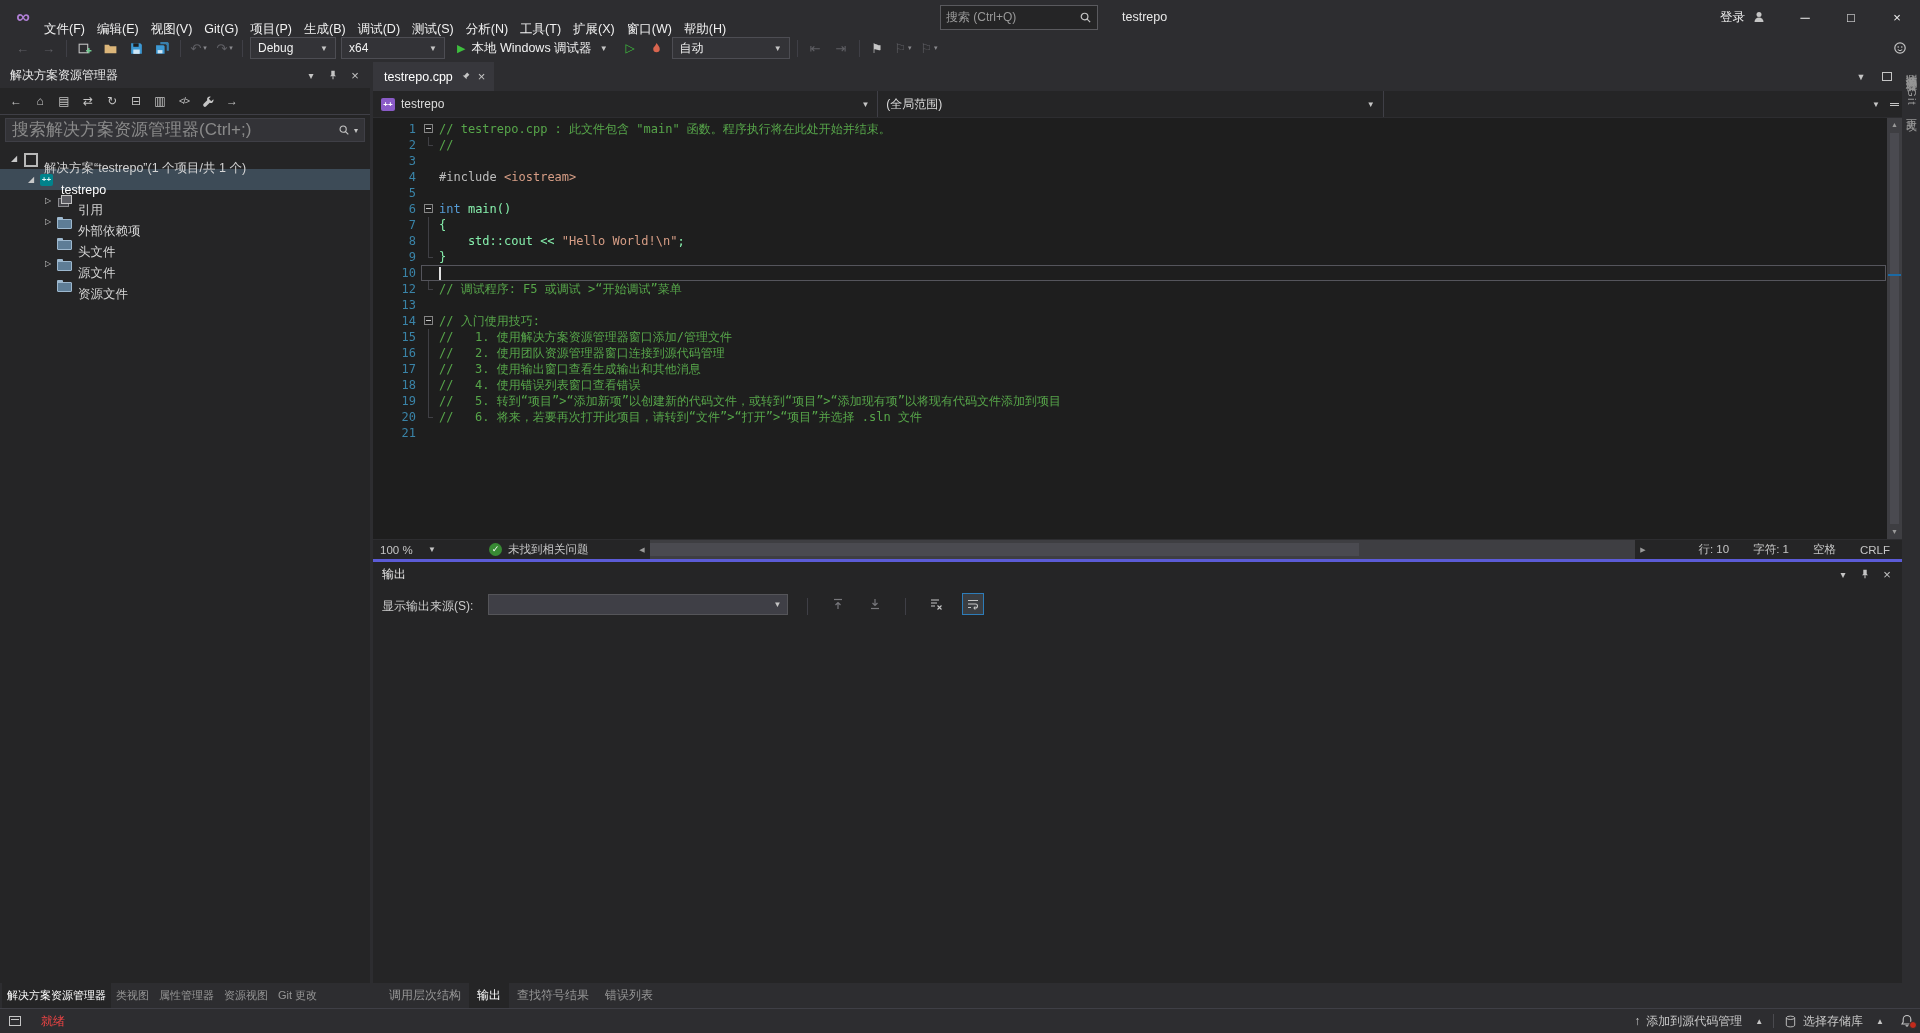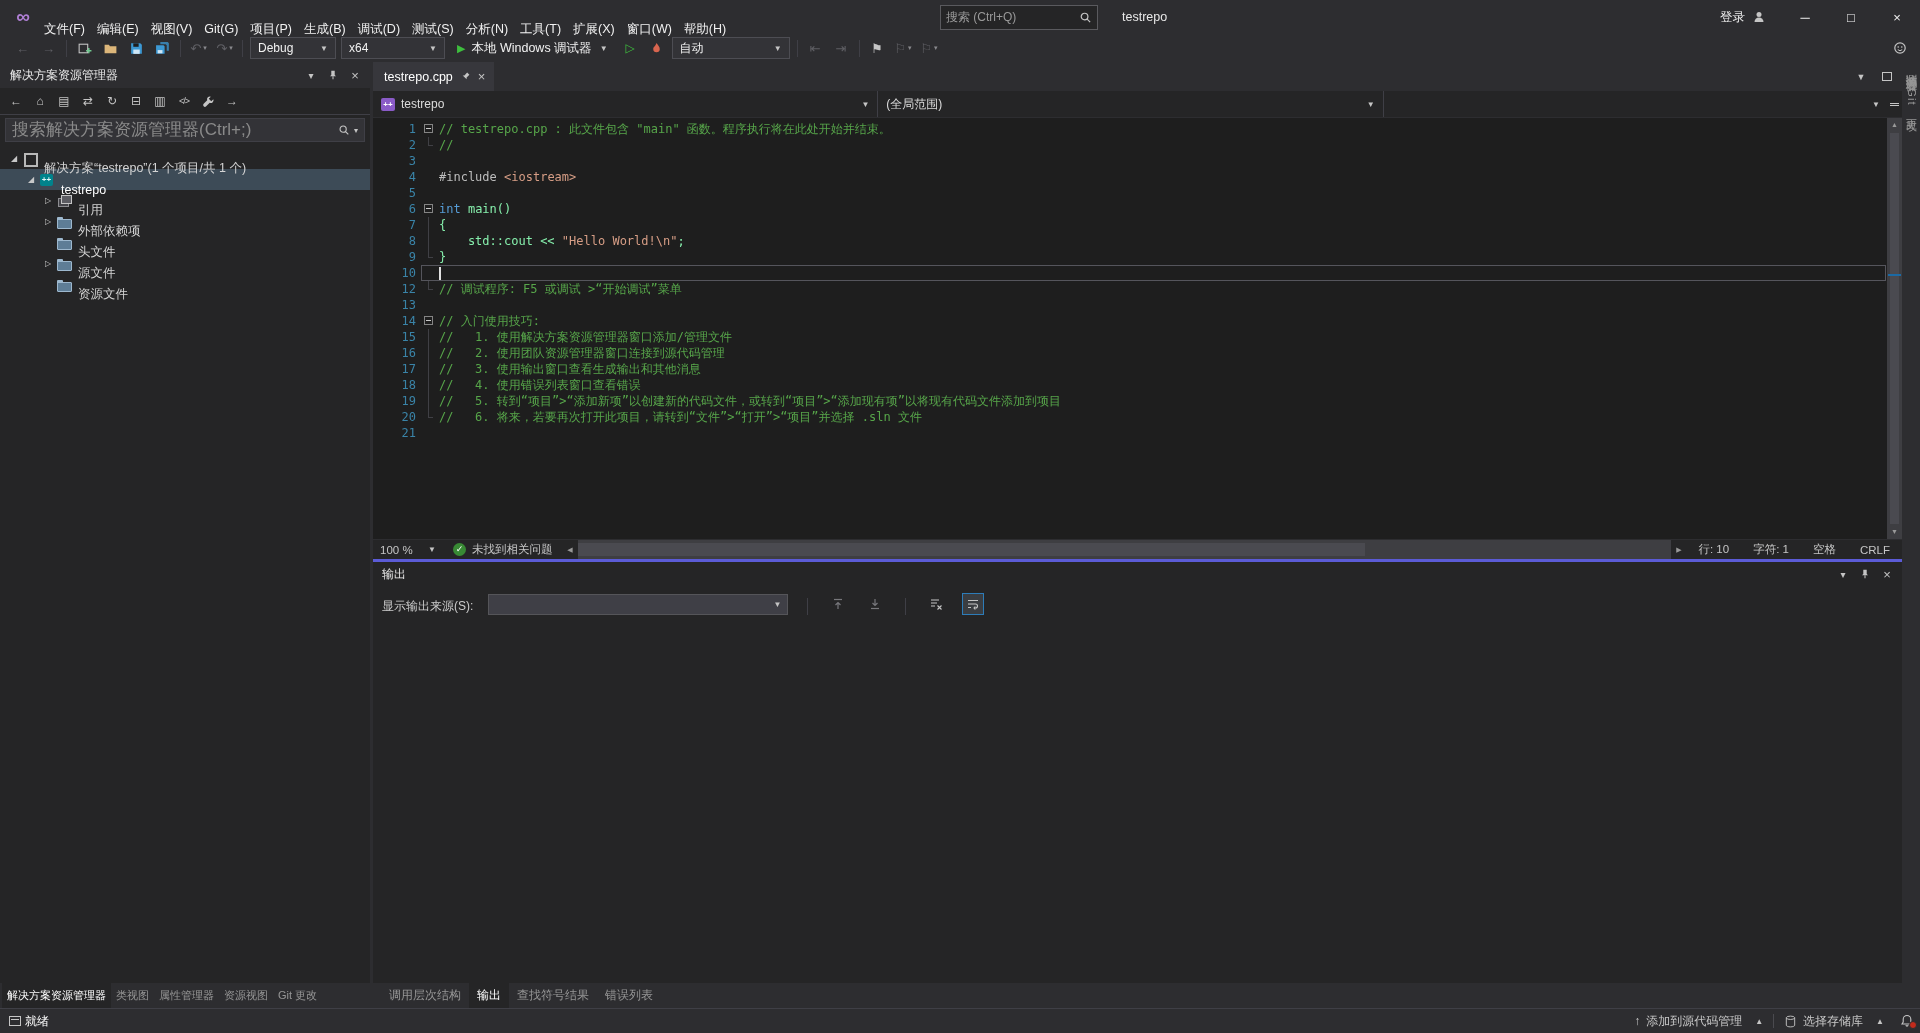--- a/index.html
+++ b/index.html
@@ -97,21 +97,21 @@
   .tk-com{color:#57A64A;}.tk-kw{color:#569CD6;}.tk-str{color:#D69D85;}.tk-pp{color:#BDBDBD;}.tk-pl{color:#86efac;}
   .code-line.current::after{content:"";position:absolute;left:48px;right:1px;top:0;bottom:0;border:1px solid #55555C;pointer-events:none;}
   .caret{display:inline-block;width:1.5px;height:13px;background:#E0E0E0;vertical-align:middle;}
   .v-scroll{width:15px;flex:0 0 15px;background:#3E3E42;position:relative;}
   .v-arrow{position:absolute;left:0;width:100%;text-align:center;font-size:7px;color:#999999;height:14px;line-height:14px;}
   .v-arrow.up{top:0;}.v-arrow.down{bottom:0;}
   .v-thumb{position:absolute;left:3px;right:3px;top:15px;bottom:15px;background:#4A4A50;}
   .caret-marker{position:absolute;left:1px;right:1px;top:156px;height:2px;background:#1B6AA5;}
 
   
-  .editor-status{height:20px;flex:0 0 20px;background:#252526;display:flex;align-items:center;border-top:1px solid #2D2D30;}
+  .editor-status{height:20px;flex:0 0 20px;background:#252526;display:flex;align-items:center;border-top:1px solid #2D2D30;gap:36px;}
   .zoom{width:70px;display:flex;align-items:center;padding:0 7px;font-size:11.5px;color:#C5C5C5;height:100%;}
   .health{display:flex;align-items:center;gap:6px;padding:0 10px;font-size:11.5px;color:#C5C5C5;white-space:nowrap;}
   .check{width:13px;height:13px;border-radius:50%;background:#388A34;color:#FFFFFF;font-size:9px;line-height:13px;text-align:center;}
   .hs{flex:1;height:100%;display:flex;align-items:center;background:#252526;}
   .hs-arrow{width:15px;text-align:center;font-size:7px;color:#999999;}
   .hs-track{flex:1;height:100%;position:relative;background:#3E3E42;}
   .hs-thumb{position:absolute;left:0;top:3px;bottom:3px;width:72%;background:#4A4A50;}
   .doc-status{display:flex;align-items:center;height:100%;font-size:11.5px;color:#C5C5C5;}
   .doc-status span{padding:0 12px;white-space:nowrap;}
 
@@ -128,21 +128,21 @@
 
   .bottom-tabs{height:25px;flex:0 0 25px;display:flex;align-items:center;background:#2D2D30;padding-left:8px;}
   .bottom-tabs .tool-tab{font-size:12px;padding:0 8px;}
 
   
   .right-strip{width:18px;flex:0 0 18px;background:#2D2D30;display:flex;flex-direction:column;align-items:center;padding-top:3px;gap:16px;}
   .v-tab{writing-mode:vertical-rl;font-size:11.5px;color:#969696;letter-spacing:1px;white-space:nowrap;}
 
   
   .statusbar{height:25px;flex:0 0 25px;background:#2D2D30;border-top:1px solid #3F3F46;display:flex;align-items:center;}
-  .sb-left{display:flex;align-items:center;gap:4px;padding-left:9px;color:#ffffff;font-size:12px;}
+  .sb-left{display:flex;align-items:center;gap:20px;padding-left:9px;color:#ef4444;font-size:12px;}
   .sb-task{width:12px;height:10px;border:1px solid #C5C5C5;position:relative;}
   .sb-task::before{content:"";position:absolute;left:1px;right:1px;top:2px;height:1px;background:#C5C5C5;}
   .sb-right{margin-left:auto;display:flex;align-items:center;height:100%;}
   .sb-item{display:flex;align-items:center;gap:6px;padding:0 10px;height:100%;color:#C8C8C8;font-size:12px;white-space:nowrap;}
   .sb-sep{width:1px;height:14px;background:#4A4A4F;}
   .sb-up{font-size:12px;color:#C8C8C8;}
   .bell-wrap{position:relative;width:26px;height:100%;display:flex;align-items:center;justify-content:center;}
   .bell-badge{position:absolute;right:3px;bottom:4px;width:8px;height:8px;border-radius:50%;background:#C42B1C;border:1px solid #2D2D30;}
   svg{display:block;}
 </style>

